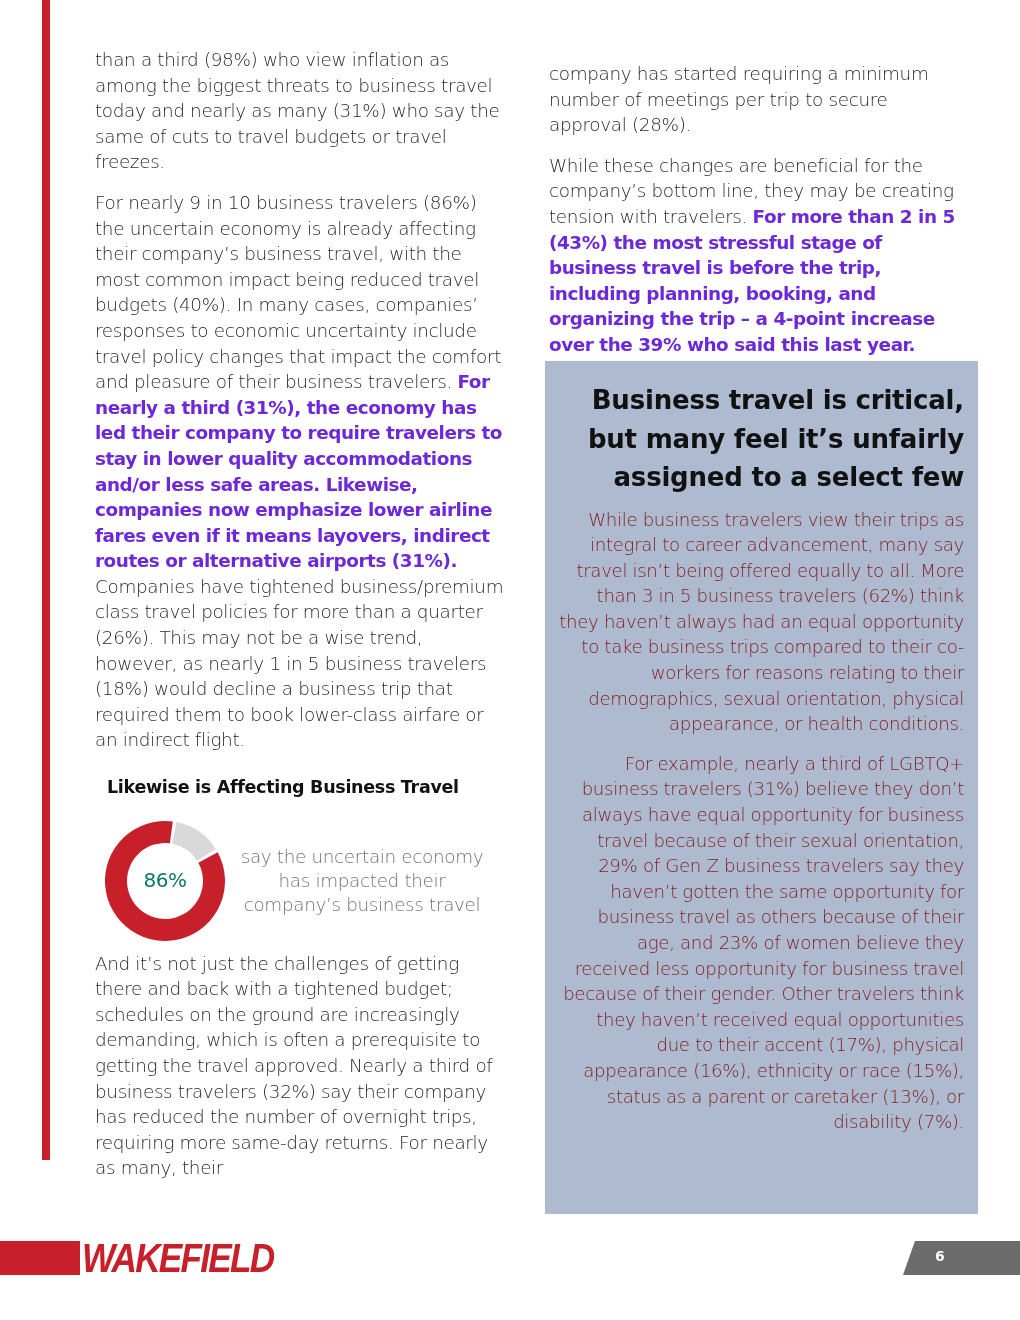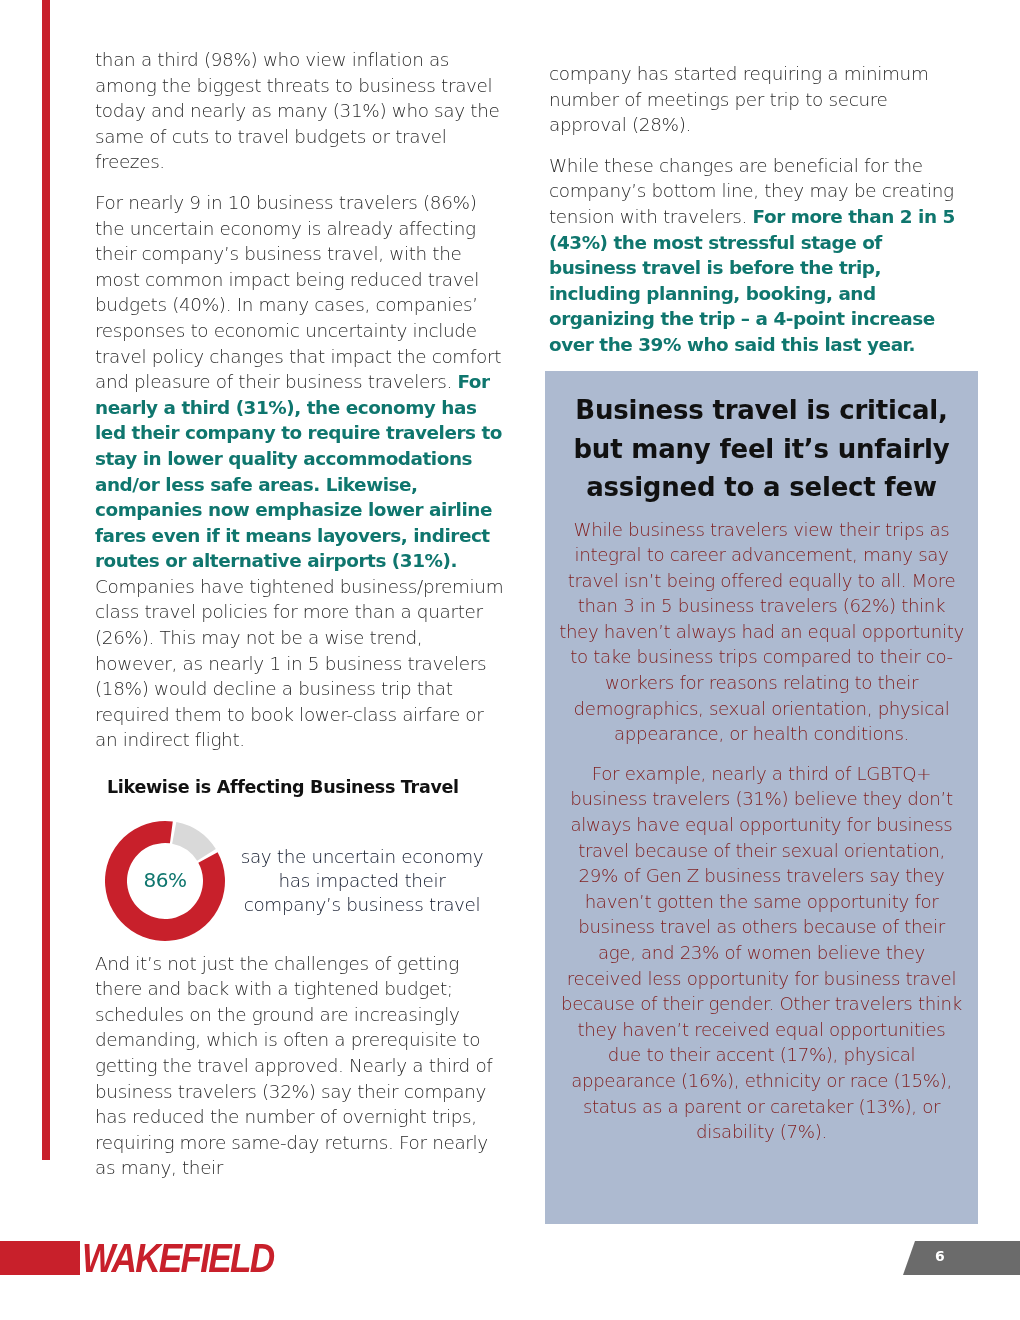--- a/index.html
+++ b/index.html
@@ -7,33 +7,33 @@
     width: 1020px; height: 1320px; position: relative; overflow: hidden;
     background: #ffffff;
     font-family: "DejaVu Sans", sans-serif;
     color: #222;
   }
   .accent-bar { position: absolute; left: 42px; top: 0; width: 8px; height: 1160px; background: #c8202b; }
   .col { position: absolute; font-size: 18.4px; line-height: 25.6px; letter-spacing: -0.35px; font-weight: 300; color: #2a2a2a; }
   .col-left { left: 95px; top: 47px; width: 410px; }
   .col-right { left: 549px; top: 61px; width: 420px; }
   .col p { margin: 0 0 15px 0; }
-  .bold { font-weight: 700; color: #0f766e; letter-spacing: -0.45px; }
+  .bold { font-weight: 700; color: #6d28d9; letter-spacing: -0.45px; }
 
   .chart-title { font-weight: 700; color: #111; font-size: 17.5px; margin: 22px 0 0 12px; letter-spacing: -0.3px; }
   .chart-row { display: flex; align-items: center; margin-top: 10px; height: 140px; }
   .donut-wrap { position: relative; width: 124px; height: 124px; margin-left: 8px; }
   .donut-wrap svg { position: absolute; left: 0; top: 0; }
   .donut-label { position: absolute; left: 0; top: 0; width: 124px; height: 124px; display: flex; align-items: center; justify-content: center; font-size: 20px; font-weight: 400; color: #0f766e; letter-spacing: -0.5px; }
-  .chart-caption { color: #0f172a; text-align: center; width: 250px; margin-left: 10px; font-size: 18.4px; line-height: 24px; font-weight: 300; }
+  .chart-caption { color: #737373; text-align: center; width: 250px; margin-left: 10px; font-size: 18.4px; line-height: 24px; font-weight: 300; }
   .after-chart { margin-top: 14px; }
 
   .callout {
-    position: absolute; left: 545px; top: 371px; width: 433px; height: 853px;
-    background: #adbad0; box-sizing: border-box; padding: 20px 14px 0 14px; text-align: center;
+    position: absolute; left: 545px; top: 361px; width: 433px; height: 853px;
+    background: #adbad0; box-sizing: border-box; padding: 20px 14px 0 14px; text-align: right;
   }
   .callout h2 { margin: 0 0 10px 0; font-size: 26px; line-height: 38.5px; font-weight: 700; color: #111; letter-spacing: -0.2px; }
   .callout p { margin: 0 0 14px 0; font-size: 18.2px; line-height: 25.6px; font-weight: 300; color: #7f1d1d; letter-spacing: -0.35px; }
 
   .footer-bar { position: absolute; left: 0; top: 1241px; width: 80px; height: 34px; background: #c8202b; }
   .footer-logo { position: absolute; left: 82px; top: 1236px; font-family: "Liberation Sans", sans-serif; font-weight: 700; font-style: italic; font-size: 40px; color: #c8202b; letter-spacing: -2px; transform: scaleX(0.88); transform-origin: left center; }
   .page-tab { position: absolute; left: 903px; top: 1241px; width: 117px; height: 34px; background: #6b6b6b; clip-path: polygon(12px 0, 100% 0, 100% 100%, 0 100%); }
   .page-num { position: absolute; left: 32px; top: 7px; color: #fff; font-size: 14px; font-weight: 700; }
 </style>
 </head>

